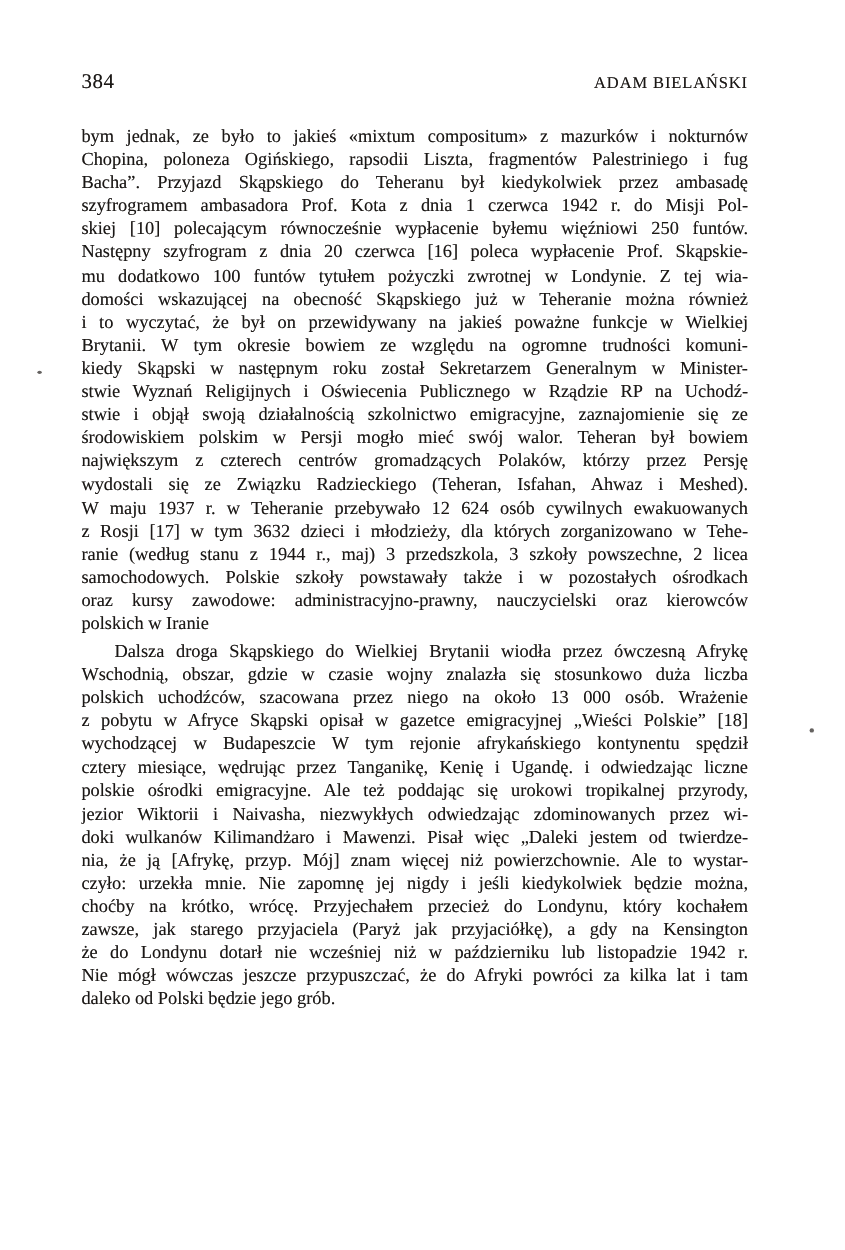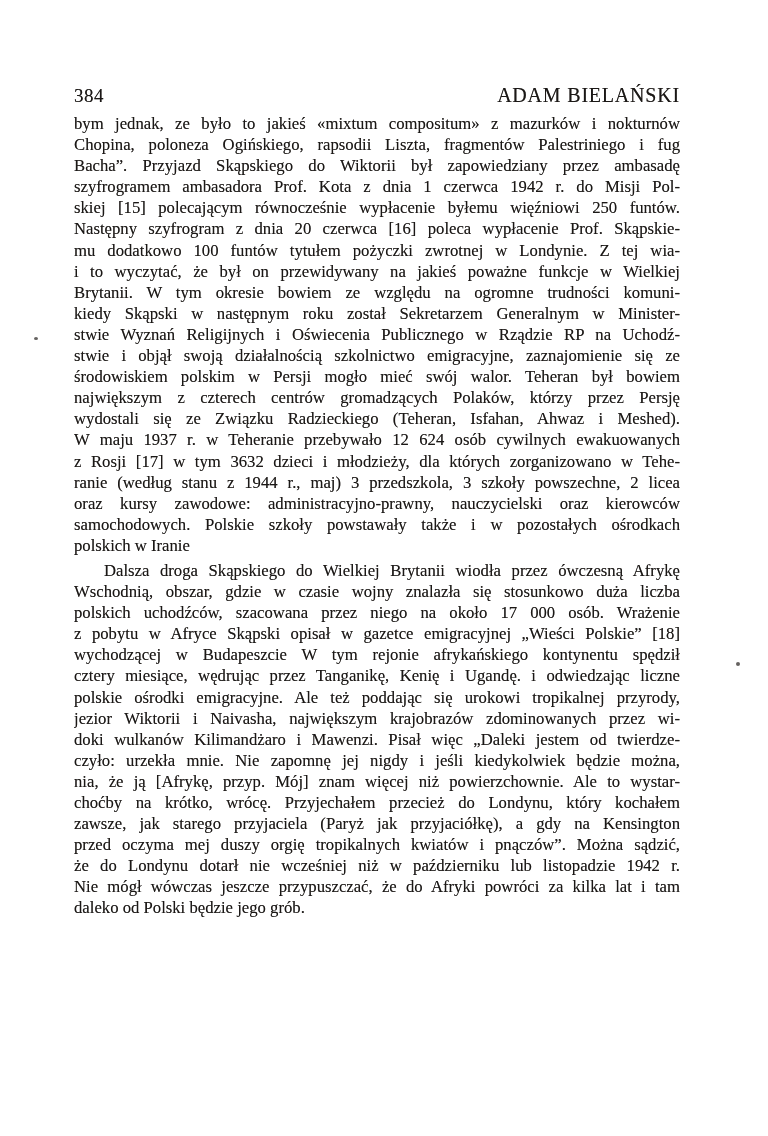--- a/index.html
+++ b/index.html
@@ -25,24 +25,23 @@
     justify-content: space-between;
     align-items: baseline;
   }
   .page-number {
     font-size: 19px;
     letter-spacing: 0.5px;
     text-shadow: 0 0 0.5px rgba(25,22,20,0.55);
     text-align: right;
   }
   .running-head {
-    font-size: 20px;
+    font-size: 15px;
     letter-spacing: 0.8px;
     text-shadow: 0 0 0.5px rgba(25,22,20,0.55);
-    margin-top: 20px;
   }
   .text-block {
     position: absolute;
     left: 74px;
     top: 113px;
     width: 606px;
   }
   .para + .para {
     margin-top: 4px;
   }
@@ -78,55 +77,55 @@
 
   <header class="running-header">
     <span class="page-number">384</span>
     <span class="running-head">ADAM BIELAŃSKI</span>
   </header>
 
   <main class="text-block">
       <div class="para">
         <div class="line">bym jednak, ze było to jakieś «mixtum compositum» z mazurków i nokturnów</div>
         <div class="line">Chopina, poloneza Ogińskiego, rapsodii Liszta, fragmentów Palestriniego i fug</div>
-        <div class="line">Bacha”. Przyjazd Skąpskiego do Wiktorii był zapowiedziany przez ambasadę</div>
+        <div class="line">Bacha”. Przyjazd Skąpskiego do Teheranu był kiedykolwiek przez ambasadę</div>
         <div class="line">szyfrogramem ambasadora Prof. Kota z dnia 1 czerwca 1942 r. do Misji Pol-</div>
-        <div class="line">skiej [15] polecającym równocześnie wypłacenie byłemu więźniowi 250 funtów.</div>
+        <div class="line">skiej [10] polecającym równocześnie wypłacenie byłemu więźniowi 250 funtów.</div>
         <div class="line">Następny szyfrogram z dnia 20 czerwca [16] poleca wypłacenie Prof. Skąpskie-</div>
         <div class="line">mu dodatkowo 100 funtów tytułem pożyczki zwrotnej w Londynie. Z tej wia-</div>
+        <div class="line">domości wskazującej na obecność Skąpskiego już w Teheranie można również</div>
         <div class="line">i to wyczytać, że był on przewidywany na jakieś poważne funkcje w Wielkiej</div>
         <div class="line">Brytanii. W tym okresie bowiem ze względu na ogromne trudności komuni-</div>
         <div class="line">kiedy Skąpski w następnym roku został Sekretarzem Generalnym w Minister-</div>
         <div class="line">stwie Wyznań Religijnych i Oświecenia Publicznego w Rządzie RP na Uchodź-</div>
         <div class="line">stwie i objął swoją działalnością szkolnictwo emigracyjne, zaznajomienie się ze</div>
         <div class="line">środowiskiem polskim w Persji mogło mieć swój walor. Teheran był bowiem</div>
         <div class="line">największym z czterech centrów gromadzących Polaków, którzy przez Persję</div>
         <div class="line">wydostali się ze Związku Radzieckiego (Teheran, Isfahan, Ahwaz i Meshed).</div>
         <div class="line">W maju 1937 r. w Teheranie przebywało 12 624 osób cywilnych ewakuowanych</div>
         <div class="line">z Rosji [17] w tym 3632 dzieci i młodzieży, dla których zorganizowano w Tehe-</div>
         <div class="line">ranie (według stanu z 1944 r., maj) 3 przedszkola, 3 szkoły powszechne, 2 licea</div>
+        <div class="line">samochodowych. Polskie szkoły powstawały także i w pozostałych ośrodkach</div>
         <div class="line">oraz kursy zawodowe: administracyjno-prawny, nauczycielski oraz kierowców</div>
-        <div class="line">samochodowych. Polskie szkoły powstawały także i w pozostałych ośrodkach</div>
         <div class="line last">polskich w Iranie</div>
       </div>
       <div class="para">
         <div class="line indent">Dalsza droga Skąpskiego do Wielkiej Brytanii wiodła przez ówczesną Afrykę</div>
         <div class="line">Wschodnią, obszar, gdzie w czasie wojny znalazła się stosunkowo duża liczba</div>
-        <div class="line">polskich uchodźców, szacowana przez niego na około 17 000 osób. Wrażenie</div>
+        <div class="line">polskich uchodźców, szacowana przez niego na około 13 000 osób. Wrażenie</div>
         <div class="line">z pobytu w Afryce Skąpski opisał w gazetce emigracyjnej „Wieści Polskie” [18]</div>
         <div class="line">wychodzącej w Budapeszcie W tym rejonie afrykańskiego kontynentu spędził</div>
         <div class="line">cztery miesiące, wędrując przez Tanganikę, Kenię i Ugandę. i odwiedzając liczne</div>
         <div class="line">polskie ośrodki emigracyjne. Ale też poddając się urokowi tropikalnej przyrody,</div>
-        <div class="line">jezior Wiktorii i Naivasha, największym krajobrazów zdominowanych przez wi-</div>
+        <div class="line">jezior Wiktorii i Naivasha, niezwykłych odwiedzając zdominowanych przez wi-</div>
         <div class="line">doki wulkanów Kilimandżaro i Mawenzi. Pisał więc „Daleki jestem od twierdze-</div>
+        <div class="line">nia, że ją [Afrykę, przyp. Mój] znam więcej niż powierzchownie. Ale to wystar-</div>
         <div class="line">czyło: urzekła mnie. Nie zapomnę jej nigdy i jeśli kiedykolwiek będzie można,</div>
-        <div class="line">nia, że ją [Afrykę, przyp. Mój] znam więcej niż powierzchownie. Ale to wystar-</div>
         <div class="line">choćby na krótko, wrócę. Przyjechałem przecież do Londynu, który kochałem</div>
         <div class="line">zawsze, jak starego przyjaciela (Paryż jak przyjaciółkę), a gdy na Kensington</div>
-        <div class="line">przed oczyma mej duszy orgię tropikalnych kwiatów i pnączów”. Można sądzić,</div>
         <div class="line">że do Londynu dotarł nie wcześniej niż w październiku lub listopadzie 1942 r.</div>
         <div class="line">Nie mógł wówczas jeszcze przypuszczać, że do Afryki powróci za kilka lat i tam</div>
         <div class="line last">daleko od Polski będzie jego grób.</div>
       </div>
     </main>
 
   <div class="speck speck-left"></div>
   <div class="speck speck-right"></div>
 
 </div>

